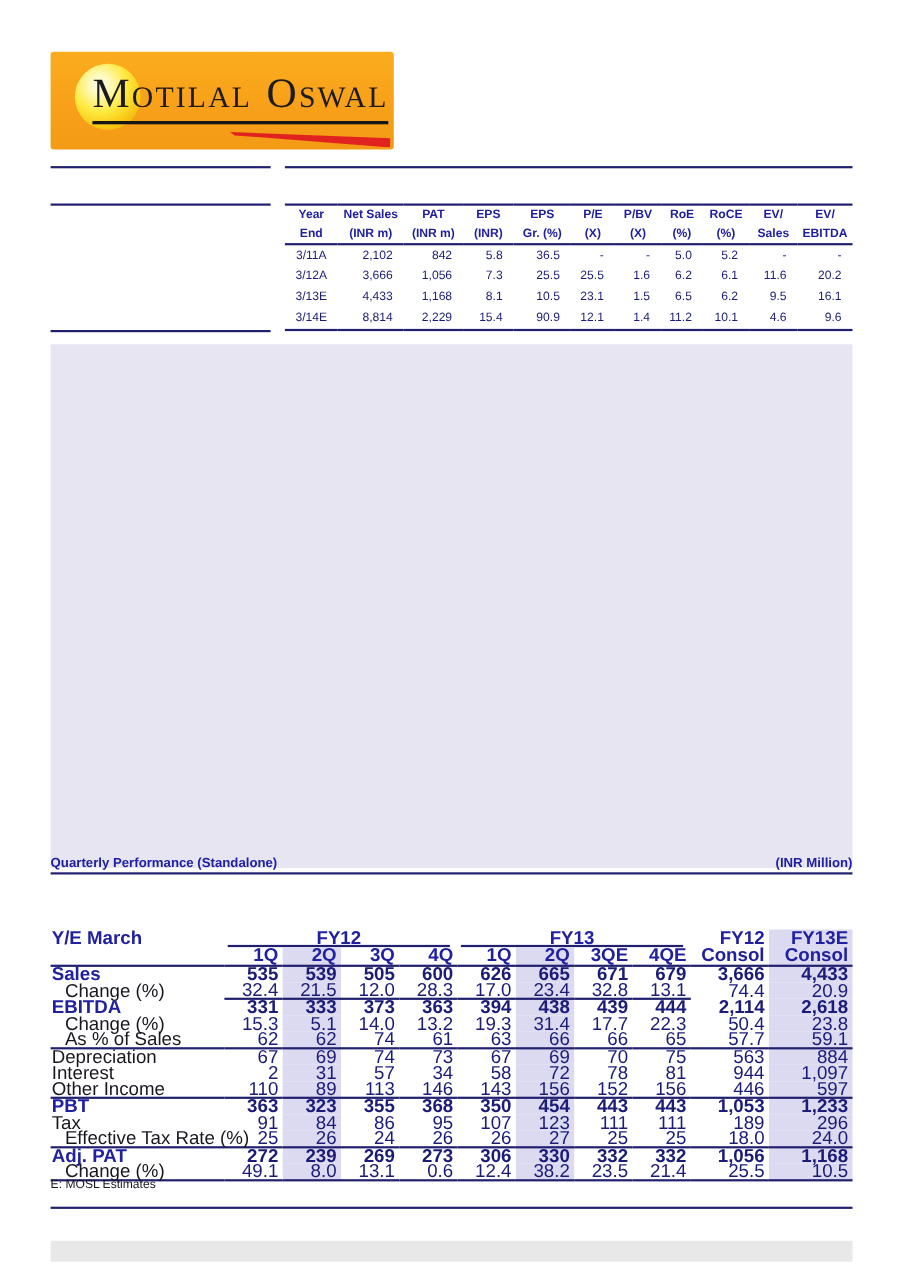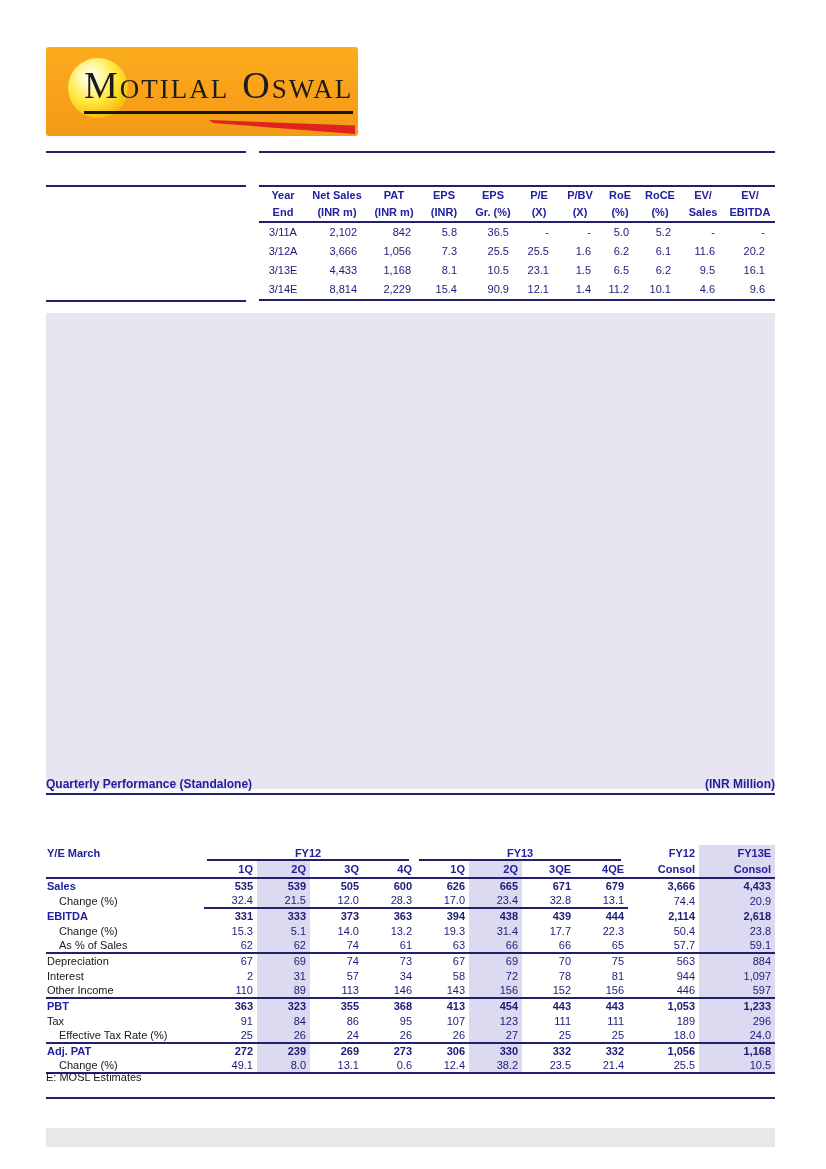--- a/index.html
+++ b/index.html
@@ -37,21 +37,21 @@
   .summary td:first-child{text-align:center;padding-right:0;}
 
   
   .redacted{position:absolute;left:46px;top:313px;width:729px;height:476px;background:var(--box);}
   .footer-bar{position:absolute;left:46px;top:1128px;width:729px;height:19px;background:var(--bar);}
 
   
   .qp-title{position:absolute;left:46px;top:778px;width:729px;height:17px;
         border-bottom:2px solid var(--navy);display:flex;justify-content:space-between;align-items:flex-end;
         font-size:12px;font-weight:bold;color:var(--blue);line-height:15px;padding-bottom:1px;}
-  .qp{position:absolute;left:46px;top:845px;width:729px;font-size:11px;border-bottom:2px solid var(--navy);}
+  .qp{position:absolute;left:46px;top:845px;width:729px;font-size:17px;border-bottom:2px solid var(--navy);}
   .qp th{color:var(--blue);font-weight:bold;height:16px;line-height:16px;vertical-align:middle;white-space:nowrap;}
   .qp th.yaxis{text-align:left;vertical-align:top;padding-left:1px;}
   .qp th.grp{text-align:center;padding:0;}
   .qp .grp-line{border-bottom:2px solid var(--navy);margin:0 7px 0 3px;height:16px;}
   .qp th.num,.qp td.num{text-align:right;padding-right:4px;}
   .qp tr.hdr2 th,.qp th.yaxis,.qp tr.hdr1 th.cons,.qp tr.hdr1 th.grp{border-bottom:0;}
   .qp tr.hdr2 th{border-bottom:2px solid var(--navy);}
   .qp th.yaxis{border-bottom:2px solid var(--navy);}
   .qp td{height:15px;line-height:14px;color:var(--val);white-space:nowrap;}
   .qp td.lbl{text-align:left;color:var(--ink);padding-left:1px;}
@@ -331,21 +331,21 @@
           <td class="num">156</td>
           <td class="num">446</td>
           <td class="num hl">597</td>
         </tr>
         <tr class="bold line-full">
           <td class="lbl">PBT</td>
           <td class="num">363</td>
           <td class="num hl">323</td>
           <td class="num">355</td>
           <td class="num">368</td>
-          <td class="num">413</td>
+          <td class="num">350</td>
           <td class="num hl">454</td>
           <td class="num">443</td>
           <td class="num">443</td>
           <td class="num">1,053</td>
           <td class="num hl">1,233</td>
         </tr>
         <tr class="plain">
           <td class="lbl">Tax</td>
           <td class="num">91</td>
           <td class="num hl">84</td>

